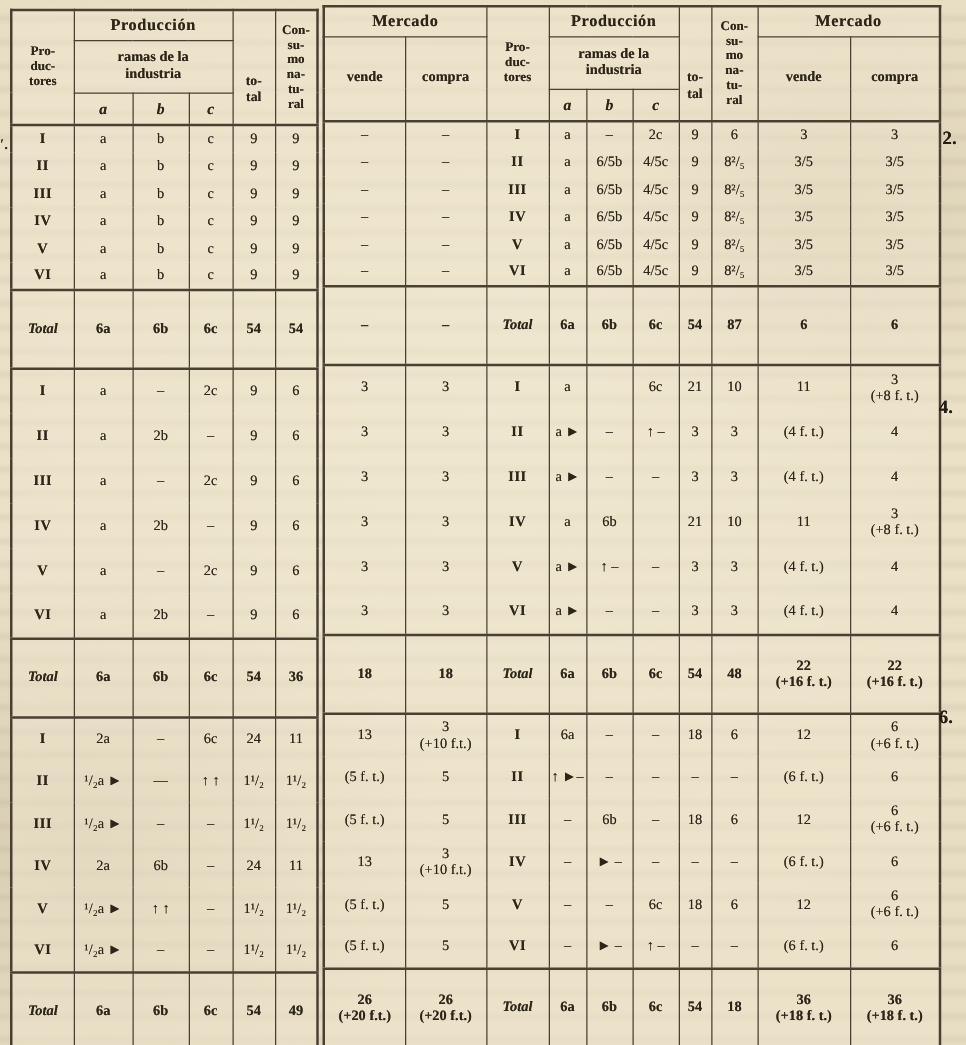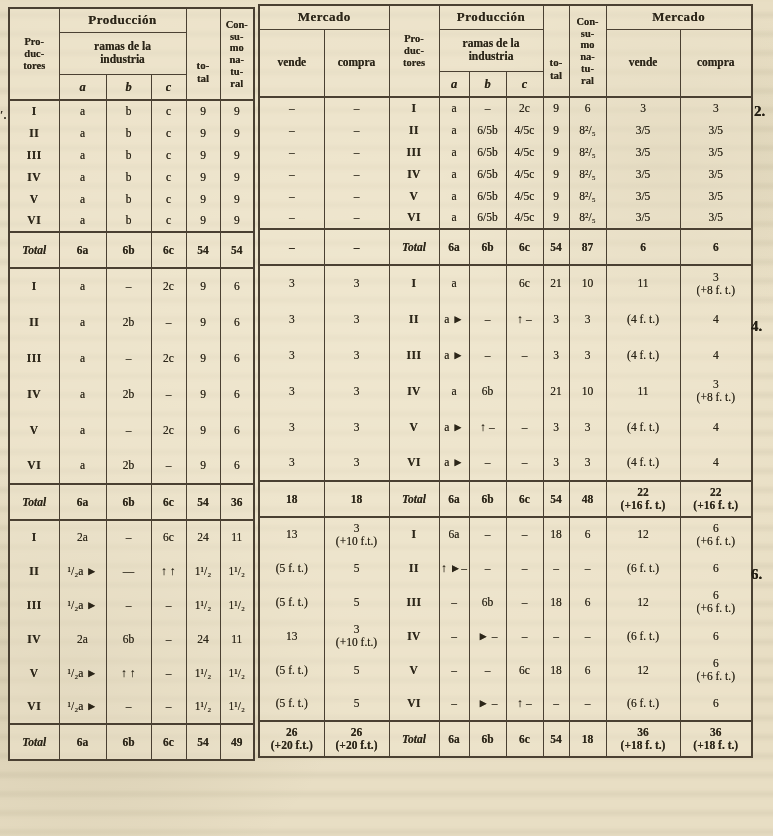--- a/index.html
+++ b/index.html
@@ -60,21 +60,21 @@
   thead th{font-weight:bold;}
   th.rule-below{border-bottom:1.5px solid var(--line);}
   th.big{font-size:13px;letter-spacing:.5px;}
   th.small{font-size:10.5px;}
   th.branch{font-style:italic;font-size:12.5px;height:26px;}
   th.th-total{padding-top:35px;font-size:11px;}
   tbody{border-top:2px solid var(--line);}
   tbody.rows-sm tr{height:22px;}
   tbody.rows-md tr{height:36px;}
   tbody.rows-lg tr{height:34px;}
-  tbody.total-row tr{height:36px;}
+  tbody.total-row tr{height:63px;}
   tbody.total-row td{font-weight:bold;}
   td.tl{font-style:italic;font-weight:bold;}
   td.rn{font-weight:bold;letter-spacing:.5px;}
 
   .ltable{position:absolute;left:8px;top:7px;width:245px;}
   .rtable{position:absolute;left:258px;top:4px;width:495px;}
 
   .margin-marker{
     position:absolute;
     font-weight:bold;

